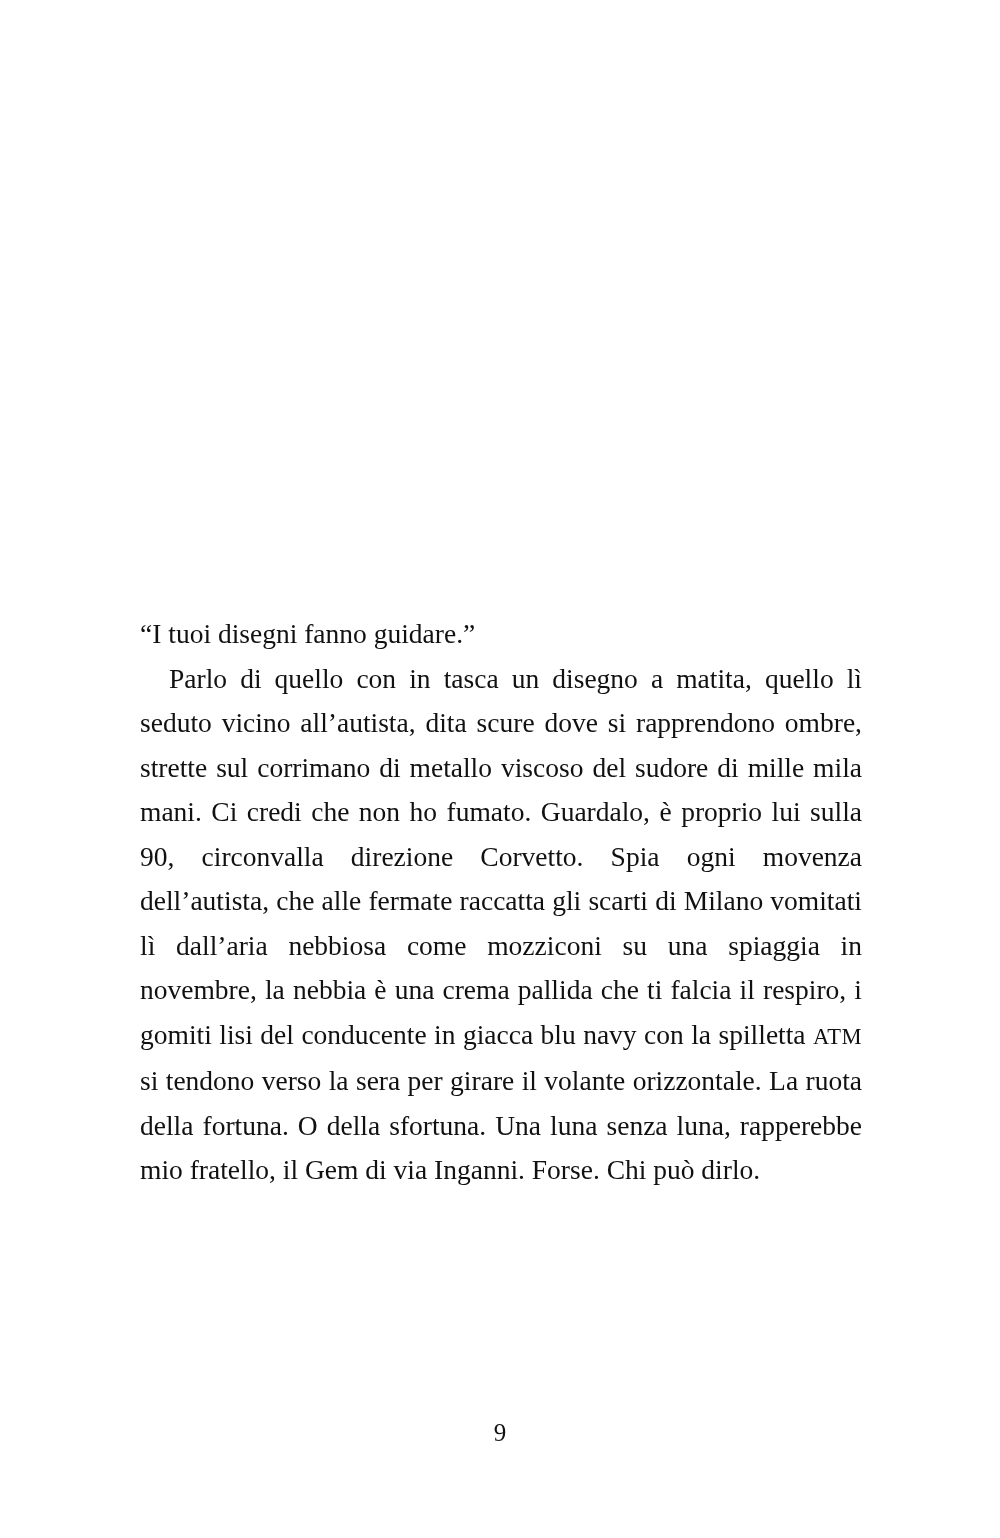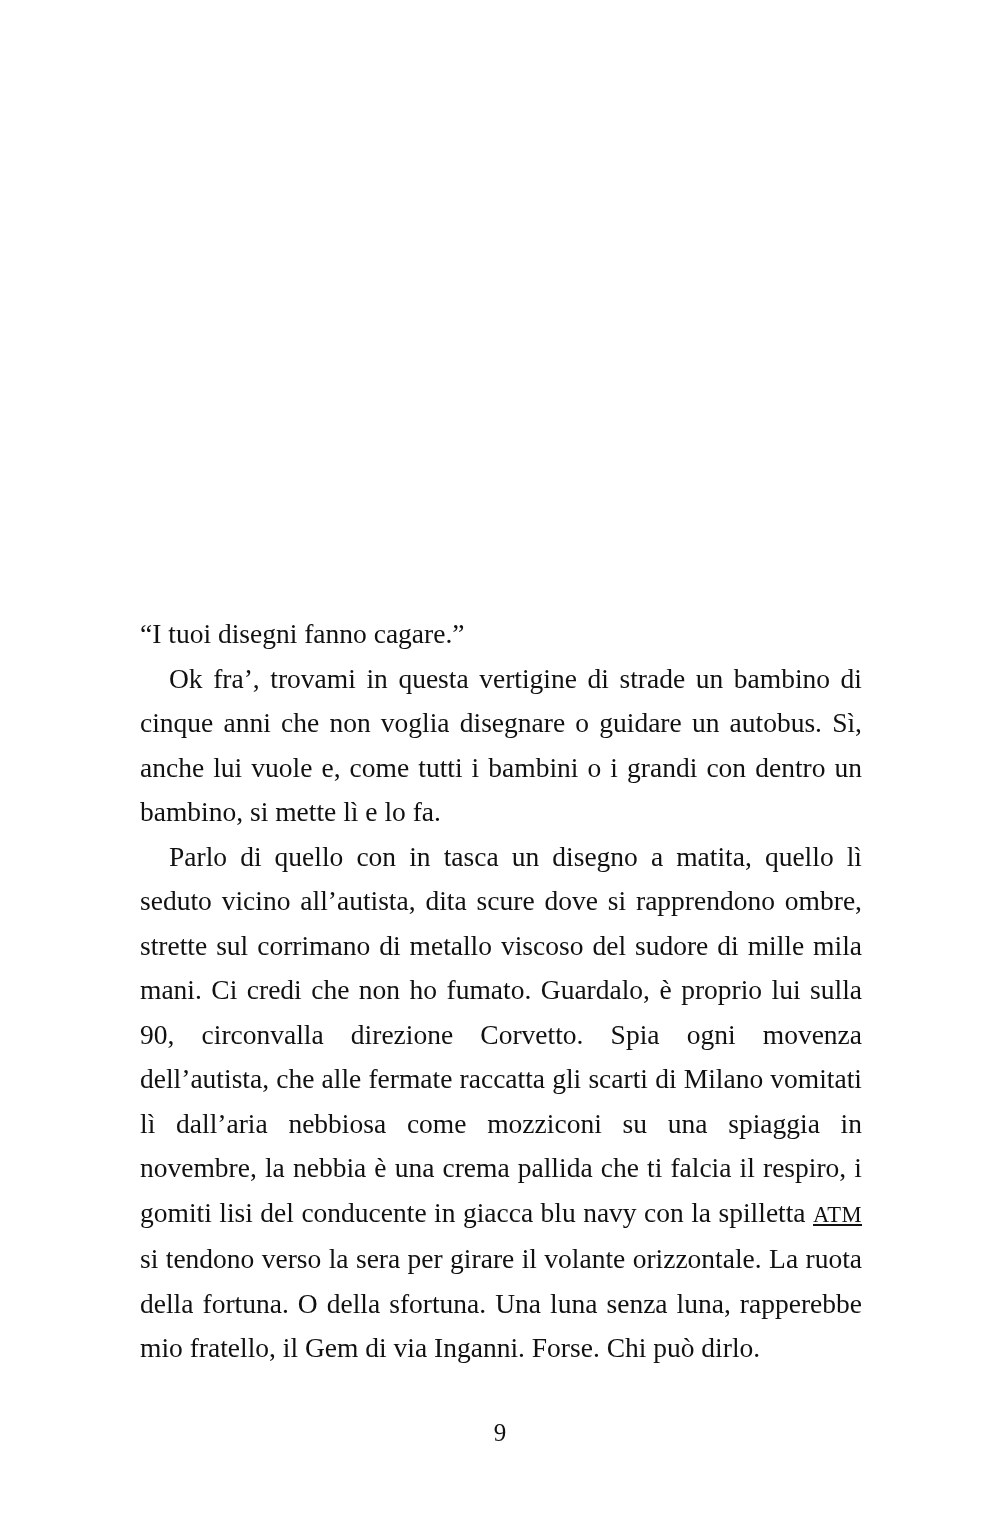--- a/index.html
+++ b/index.html
@@ -39,36 +39,34 @@
   }
   .para.indent {
     text-indent: 29px;
   }
   .para.first {
     text-indent: 0;
   }
   .smallcaps {
     font-size: 0.82em;
     letter-spacing: 0.02em;
-    text-decoration: underline;
   }
   .folio {
     position: absolute;
     left: 0;
     top: 1418px;
     width: 1000px;
     text-align: center;
     font-size: 25px;
     line-height: 30px;
     color: #111111;
   }
 </style>
 </head>
 <body>
 
 <div class="page">
   <div class="text-block">
-    <p class="para first">“I tuoi disegni fanno cagare.”</p>
-    <p class="para indent">Ok fra’, trovami in questa vertigine di strade un bambino di cinque anni che non voglia disegnare o guidare un autobus. Sì, anche lui vuole e, come tutti i bambini o i grandi con dentro un bambino, si mette lì e lo fa.</p>
+    <p class="para first">“I tuoi disegni fanno guidare.”</p>
     <p class="para indent"><span>Parlo di quello con in tasca un disegno a matita, quello lì seduto vicino all’autista, dita scure dove si rapprendono ombre, strette sul corrimano di metallo viscoso del sudore di mille mila mani. Ci credi che non ho fumato. Guardalo, è proprio lui sulla 90, circonvalla direzione Corvetto. Spia ogni movenza dell’autista, che alle fermate raccatta gli scarti di Milano vomitati lì dall’aria nebbiosa come mozziconi su una spiaggia in novembre, la nebbia è una crema pallida che ti falcia il respiro, i gomiti lisi del conducente in giacca blu navy con la spilletta </span><span class="smallcaps">ATM</span><span> si tendono verso la sera per girare il volante orizzontale. La ruota della fortuna. O della sfortuna. Una luna senza luna, rapperebbe mio fratello, il Gem di via Inganni. Forse. Chi può dirlo.</span></p>
   </div>
   <div class="folio">9</div>
 </div>
 
 </body></html>

